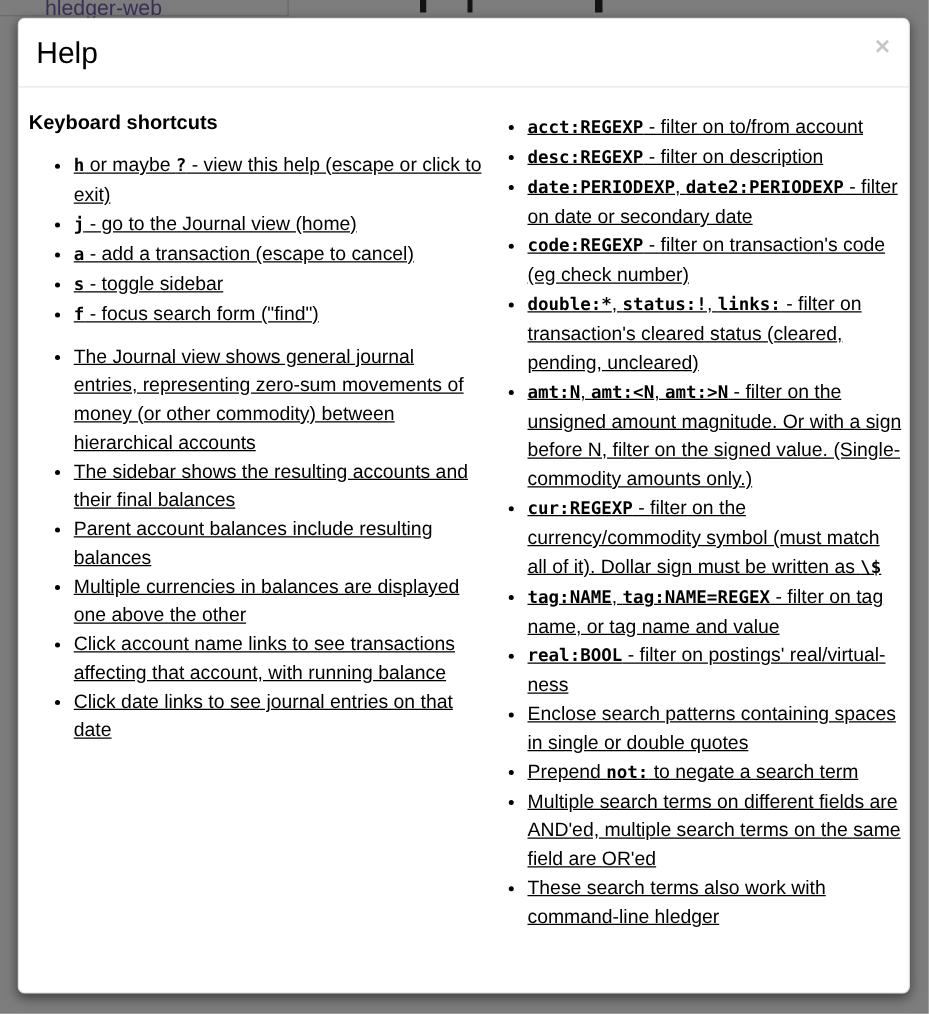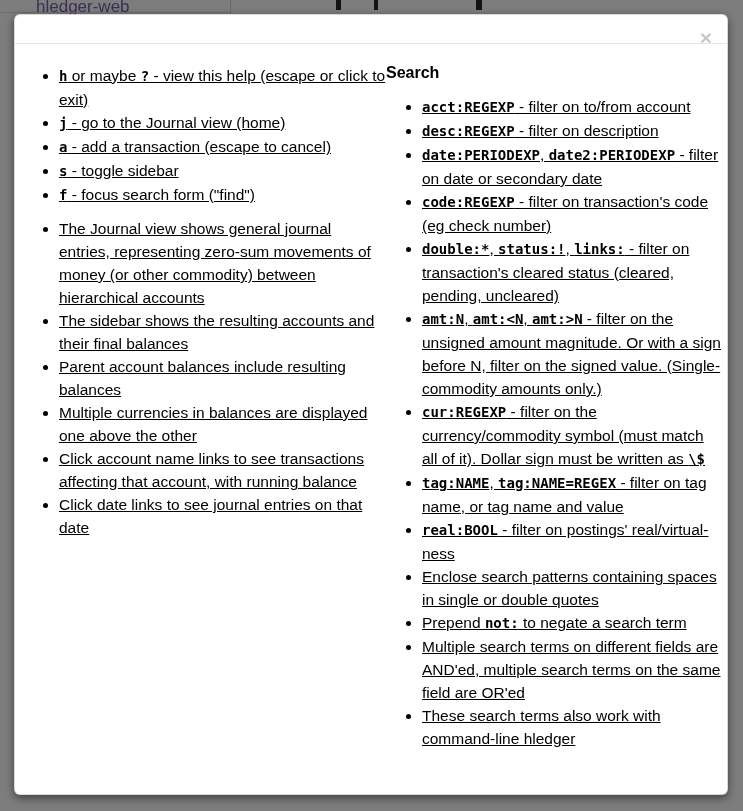--- a/index.html
+++ b/index.html
@@ -80,41 +80,42 @@
   <div class="bg-hline"></div>
   <div class="bg-vline"></div>
   <div class="bg-frag f1"></div>
   <div class="bg-frag f2"></div>
   <div class="bg-frag f3"></div>
 </div>
 
 <div class="modal">
   <div class="modal-header">
     <span class="close">×</span>
+    <h3 class="modal-title">Help</h3>
   </div>
   <div class="modal-body">
     <div class="col-left">
+        <h4 class="section-heading">Keyboard shortcuts</h4>
         <ul class="help-list">
           <li><code>h</code> or maybe <code>?</code> - view this help (escape or click to exit)</li>
           <li><code>j</code> - go to the Journal view (home)</li>
           <li><code>a</code> - add a transaction (escape to cancel)</li>
           <li><code>s</code> - toggle sidebar</li>
           <li><code>f</code> - focus search form ("find")</li>
         </ul>
         <ul class="help-list">
           <li>The Journal view shows general journal entries, representing zero-sum movements of money (or other commodity) between hierarchical accounts</li>
           <li>The sidebar shows the resulting accounts and their final balances</li>
           <li>Parent account balances include resulting balances</li>
           <li>Multiple currencies in balances are displayed one above the other</li>
           <li>Click account name links to see transactions affecting that account, with running balance</li>
           <li>Click date links to see journal entries on that date</li>
         </ul>
       </div>
     <div class="col-right">
-        <h4 class="section-heading">Search</h4>
         <ul class="help-list">
           <li><code>acct:REGEXP</code> - filter on to/from account</li>
           <li><code>desc:REGEXP</code> - filter on description</li>
           <li><code>date:PERIODEXP</code>, <code>date2:PERIODEXP</code> - filter on date or secondary date</li>
           <li><code>code:REGEXP</code> - filter on transaction's code (eg check number)</li>
           <li><code>double:*</code>, <code>status:!</code>, <code>links:</code> - filter on transaction's cleared status (cleared, pending, uncleared)</li>
           <li><code>amt:N</code>, <code>amt:&lt;N</code>, <code>amt:&gt;N</code> - filter on the unsigned amount magnitude. Or with a sign before N, filter on the signed value. (Single-commodity amounts only.)</li>
           <li><code>cur:REGEXP</code> - filter on the currency/commodity symbol (must match all of it). Dollar sign must be written as <code>\$</code></li>
           <li><code>tag:NAME</code>, <code>tag:NAME=REGEX</code> - filter on tag name, or tag name and value</li>
           <li><code>real:BOOL</code> - filter on postings' real/virtual-ness</li>

